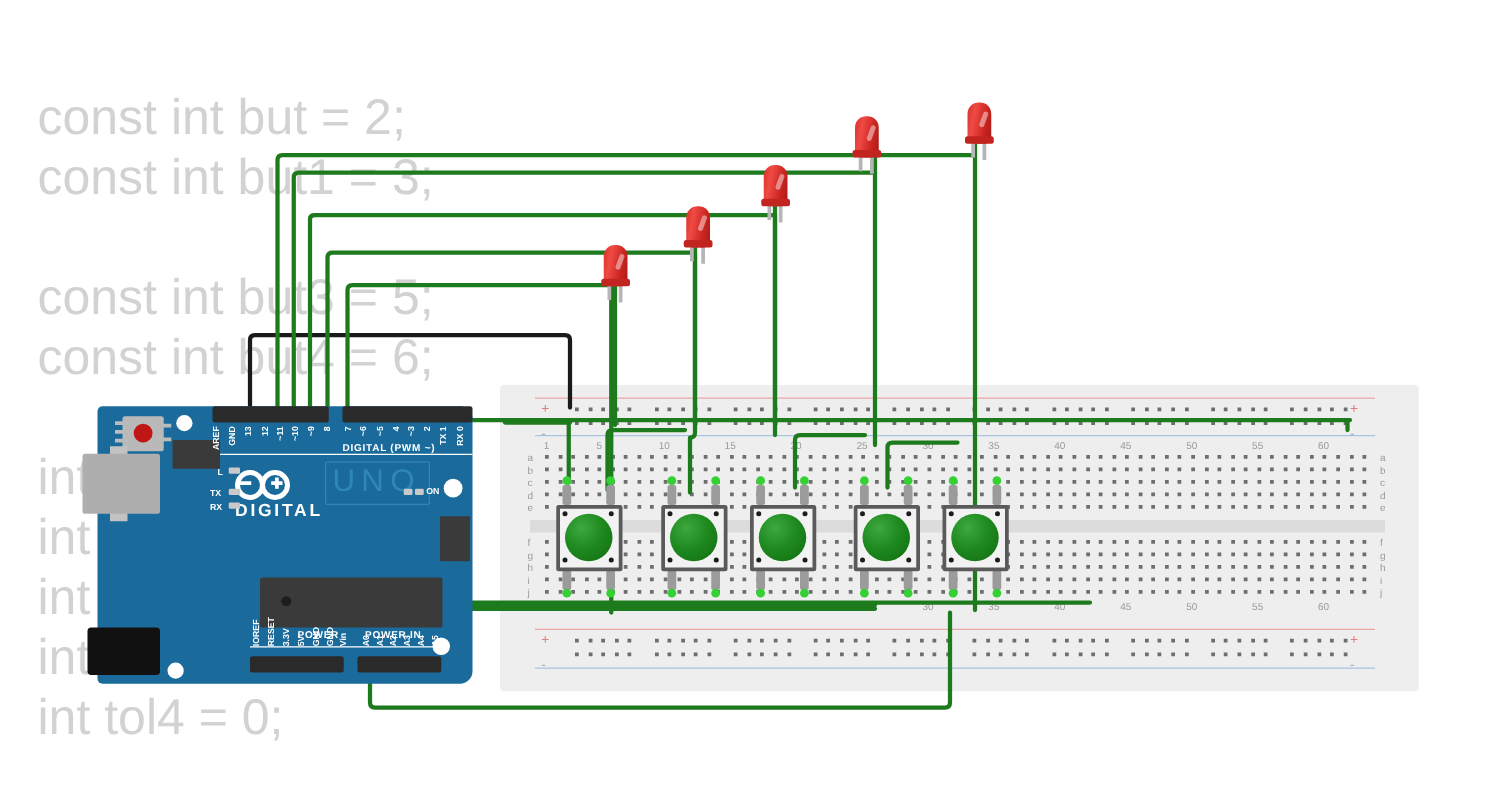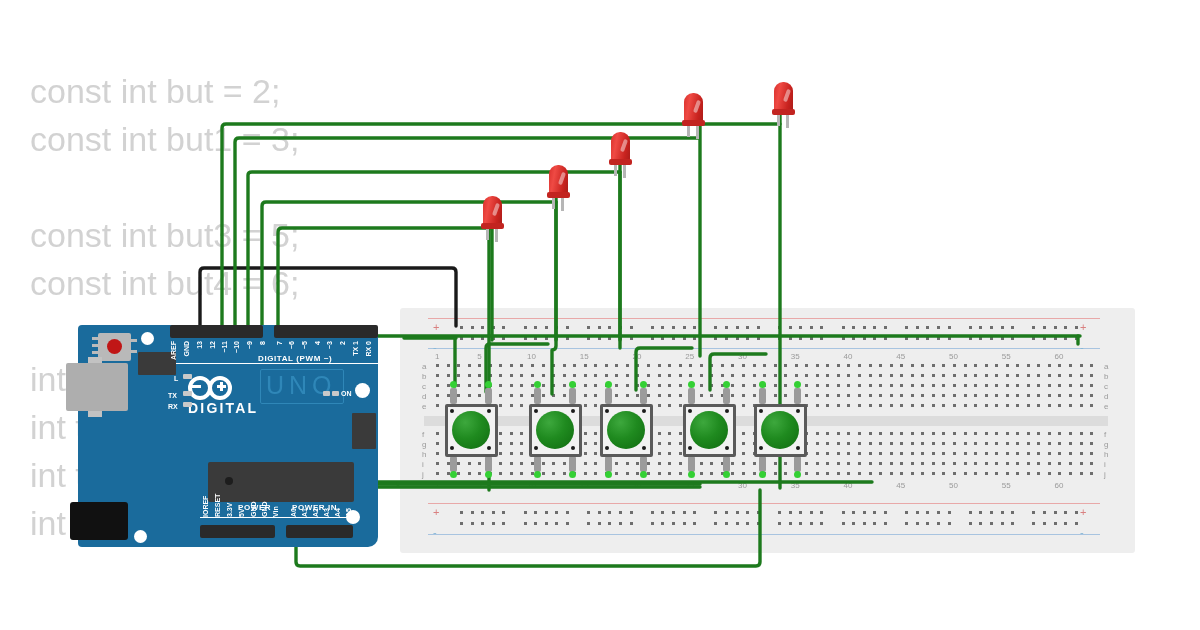--- a/index.html
+++ b/index.html
@@ -5,21 +5,21 @@
   html,body{margin:0;padding:0;}
   body{
     width:1200px;height:630px;background:#ffffff;overflow:hidden;
     font-family:"Liberation Sans", sans-serif;position:relative;
   }
   #stage{position:absolute;left:0;top:0;width:1200px;height:630px;overflow:hidden;}
 
   
   .code-layer{position:absolute;left:0;top:0;width:1200px;height:630px;z-index:1;}
   .code-line{
-    position:absolute;left:30px;color:#d2d2d2;font-size:34px;
+    position:absolute;left:30px;color:#d2d2d2;font-size:40px;
     font-family:"Liberation Sans", sans-serif;white-space:nowrap;letter-spacing:0px;
   }
 
   
   .wire-layer{position:absolute;left:0;top:0;width:1200px;height:630px;z-index:3;}
   .bb-layer{position:absolute;left:0;top:0;z-index:2;}
   .board-layer{position:absolute;left:0;top:0;z-index:4;}
   .parts-layer{position:absolute;left:0;top:0;width:1200px;height:630px;z-index:5;}
 
   
@@ -90,20 +90,21 @@
 
   <div class="code-layer">
     <div class="code-line" style="top:72px">const int but = 2;</div>
     <div class="code-line" style="top:120px">const int but1 = 3;</div>
     <div class="code-line" style="top:216px">const int but3 = 5;</div>
     <div class="code-line" style="top:264px">const int but4 = 6;</div>
     <div class="code-line" style="top:360px">int tol = 0;</div>
     <div class="code-line" style="top:408px">int tol1 = 0;</div>
     <div class="code-line" style="top:456px">int tol2 = 0;</div>
     <div class="code-line" style="top:504px">int tol3 = 0;</div>
+    <div class="code-line" style="top:552px">int tol4 = 0;</div>
   </div>
 
   <div class="bb-layer">
     <div class="breadboard">
       <div class="bb-inner" id="bb-holes">
           <div class="rail-line rail-red" style="left:28px;top:10px;width:672px;"></div>
           <div class="rail-line rail-blue" style="left:28px;top:40px;width:672px;"></div>
           <div class="rail-line rail-red" style="left:28px;top:195px;width:672px;"></div>
           <div class="rail-line rail-blue" style="left:28px;top:226px;width:672px;"></div>
           <div class="rail-sym plus" style="left:33px;top:14px;">+</div>
@@ -1102,21 +1103,21 @@
       <div class="pin-lab" style="left:168px;top:16px;">~9</div>
       <div class="pin-lab" style="left:181px;top:16px;">8</div>
       <div class="pin-lab" style="left:198px;top:16px;">7</div>
       <div class="pin-lab" style="left:210px;top:16px;">~6</div>
       <div class="pin-lab" style="left:223px;top:16px;">~5</div>
       <div class="pin-lab" style="left:236px;top:16px;">4</div>
       <div class="pin-lab" style="left:248px;top:16px;">~3</div>
       <div class="pin-lab" style="left:261px;top:16px;">2</div>
       <div class="pin-lab" style="left:274px;top:16px;">TX 1</div>
       <div class="pin-lab" style="left:287px;top:16px;">RX 0</div>
-      <div class="sec-lab" style="left:180px;top:29px;">DIGITAL (PWM ~)</div>
+      <div class="sec-lab" style="left:196px;top:29px;">DIGITAL (PWM ~)</div>
 
       <div class="pin-lab" style="left:124px;top:158px;height:34px;">IOREF</div>
       <div class="pin-lab" style="left:136px;top:158px;height:34px;">RESET</div>
       <div class="pin-lab" style="left:148px;top:165px;height:27px;">3.3V</div>
       <div class="pin-lab" style="left:160px;top:170px;height:22px;">5V</div>
       <div class="pin-lab" style="left:172px;top:167px;height:25px;">GND</div>
       <div class="pin-lab" style="left:183px;top:167px;height:25px;">GND</div>
       <div class="pin-lab" style="left:194px;top:168px;height:24px;">Vin</div>
       <div class="sec-lab" style="left:160px;top:178px;">POWER</div>
 

